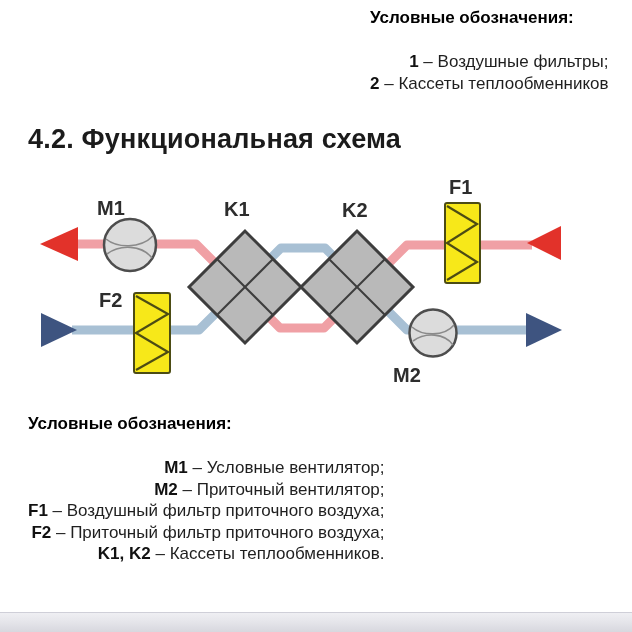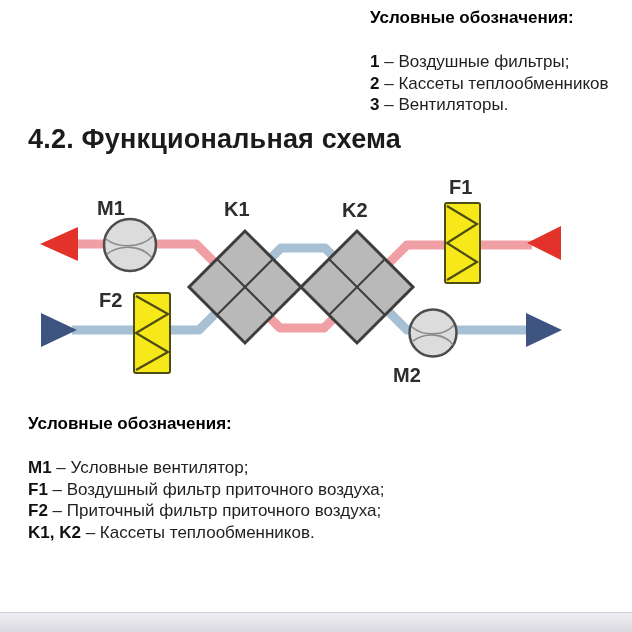--- a/index.html
+++ b/index.html
@@ -23,20 +23,21 @@
     font-size: 17px;
   }
   .legend-title {
     font-weight: bold;
     font-size: 17px;
     color: #000000;
     white-space: nowrap;
   }
   .legend-items {
     margin-top: 23px;
+    text-align: right;
   }
   .legend-item {
     line-height: 21.6px;
     white-space: nowrap;
   }
   .legend-item .key {
     font-weight: bold;
     color: #111111;
   }
   .heading {
@@ -75,21 +76,20 @@
 </head>
 <body>
 
 <div class="page">
 
   <div class="legend" style="left:370px; top:8px;">
     <div class="legend-title">Условные обозначения:</div>
     <div class="legend-items">
       <div class="legend-item"><span class="key">1</span> <span>– Воздушные фильтры;</span></div>
       <div class="legend-item"><span class="key">2</span> <span>– Кассеты теплообменников</span></div>
-      <div class="legend-item"><span class="key">3</span> <span>– Вентиляторы.</span></div>
     </div>
   </div>
 
   <div class="heading">4.2. Функциональная схема</div>
 
   <svg class="diagram-svg" viewBox="0 0 632 632">
 
     <path d="M 76 244 H 196 L 280 328 H 324 L 407 245 H 532" fill="none" stroke-width="9" stroke-linejoin="round" stroke="#f0a0a5"></path>
 
     <path d="M 72 330 H 199 L 281 248 H 325 L 407 330 H 528" fill="none" stroke-width="9" stroke-linejoin="round" stroke="#a8c0d4"></path>
@@ -138,20 +138,21 @@
     <text x="342" y="217" class="diagram-label">K2</text>
     <text x="449" y="194" class="diagram-label">F1</text>
     <text x="99" y="307" class="diagram-label">F2</text>
     <text x="393" y="382" class="diagram-label">M2</text>
   </svg>
 
   <div class="legend" style="left:28px; top:414px;">
     <div class="legend-title">Условные обозначения:</div>
     <div class="legend-items">
       <div class="legend-item"><span class="key">M1</span> <span>– Условные вентилятор;</span></div>
+      <div class="legend-item"><span class="key">M2</span> <span>– Приточный вентилятор;</span></div>
       <div class="legend-item"><span class="key">F1</span> <span>– Воздушный фильтр приточного воздуха;</span></div>
       <div class="legend-item"><span class="key">F2</span> <span>– Приточный фильтр приточного воздуха;</span></div>
       <div class="legend-item"><span class="key">K1, K2</span> <span>– Кассеты теплообменников.</span></div>
     </div>
   </div>
 
   <div class="bottom-bar"></div>
 
 </div>
 

